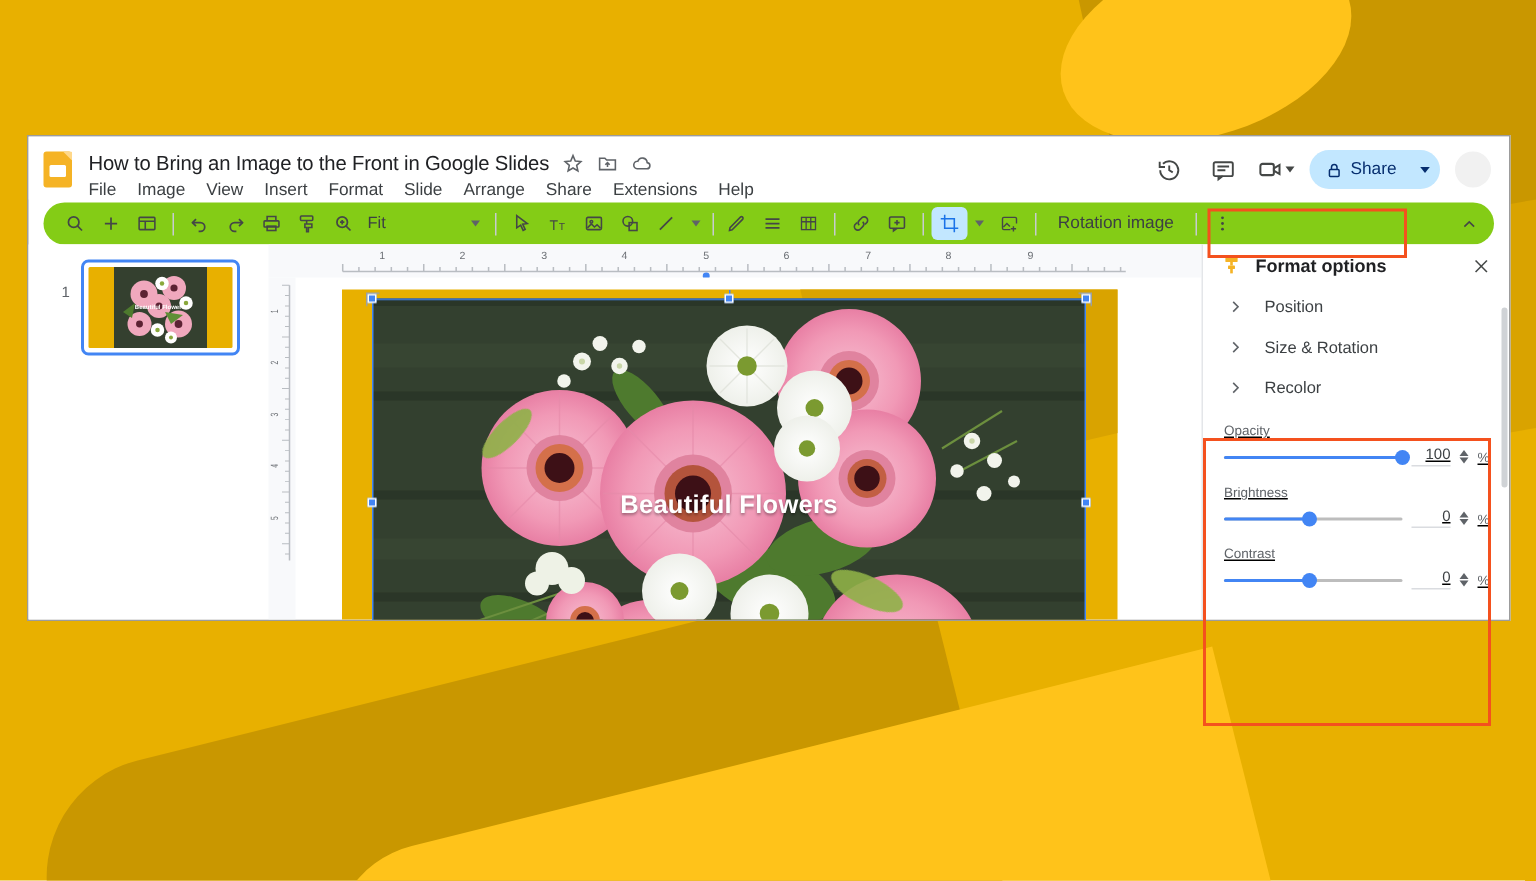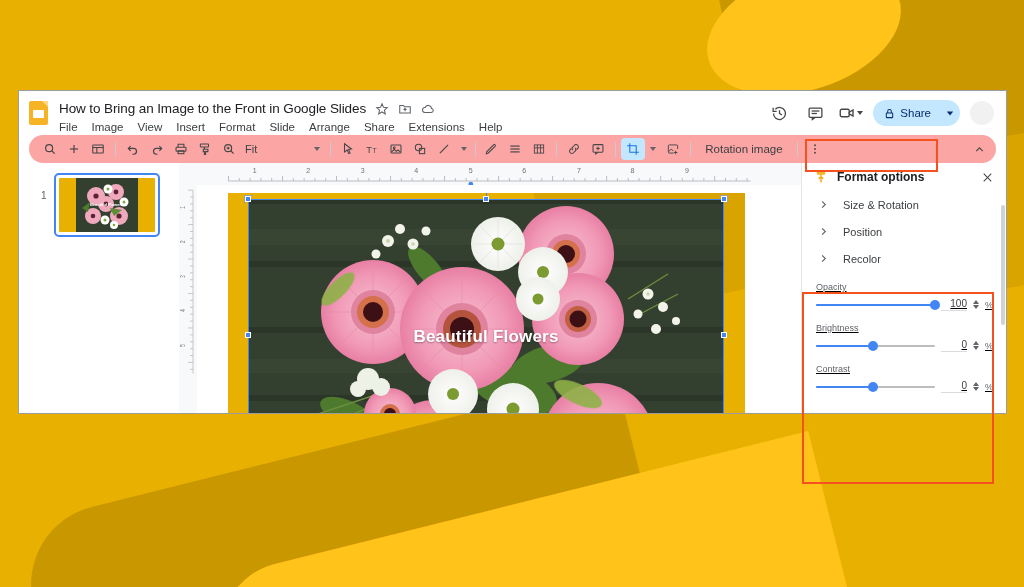--- a/index.html
+++ b/index.html
@@ -82,21 +82,21 @@
   .share-btn {
     height:26px; background:#C2E7FF; border-radius:14px; display:flex; align-items:center; overflow:hidden;
   }
   .share-main { display:flex;align-items:center;gap:5px;padding:0 9px 0 11px; }
   .share-lbl { font-size:11.5px;color:#062E6F; }
   .share-split { width:20px;height:100%;display:flex;align-items:center;justify-content:center; }
   .avatar { width:24px;height:24px;border-radius:50%;background:#f1f1f1; }
 
   
   .toolbar {
-    height:28px; margin:2px 10px 0 10px; background:#fca5a5; border-radius:14px;
+    height:28px; margin:2px 10px 0 10px; background:#84cc16; border-radius:14px;
     display:flex; align-items:center; padding:0 9px; gap:0px; position:relative;
   }
   .tb { width:24px;height:22px;display:flex;align-items:center;justify-content:center;color:#444746;border-radius:4px;flex:0 0 auto; }
   .tb.active { background:#C2E7FF; color:#1a73e8; }
   .tb-sep { width:1px;height:15px;background:#c7cbd1;margin:0 5px;flex:0 0 auto; }
   .tb-sep2 { width:1px;height:15px;background:#c7cbd1;margin:0 3px;flex:0 0 auto; }
   .tb-fit { font-size:11px;color:#3c4043;padding:0 4px; }
   .tb-caret { width:16px;height:22px;display:flex;align-items:center;justify-content:center; }
   .tb-caret i { width:0;height:0;border-left:3.5px solid transparent;border-right:3.5px solid transparent;border-top:4px solid #5f6368; }
   .tb-replace { font-size:11.5px;color:#3c4043;padding:0 9px;white-space:nowrap; }
@@ -816,27 +816,27 @@
               <line x1="5" y1="5" x2="19" y2="19"></line>
               <line x1="19" y1="5" x2="5" y2="19"></line>
             </svg>
         </span>
       </div>
 
       <div class="fp-row">
         <svg class="chev" viewBox="0 0 24 24" fill="none" stroke="currentColor" stroke-width="2.4">
             <polyline points="9,5 16,12 9,19"></polyline>
           </svg>
-        <span class="fp-row-lbl">Size &amp; Rotation</span>
+        <span class="fp-row-lbl">Position</span>
       </div>
       <div class="fp-row">
         <svg class="chev" viewBox="0 0 24 24" fill="none" stroke="currentColor" stroke-width="2.4">
             <polyline points="9,5 16,12 9,19"></polyline>
           </svg>
-        <span class="fp-row-lbl">Position</span>
+        <span class="fp-row-lbl">Size &amp; Rotation</span>
       </div>
       <div class="fp-row">
         <svg class="chev" viewBox="0 0 24 24" fill="none" stroke="currentColor" stroke-width="2.4">
             <polyline points="9,5 16,12 9,19"></polyline>
           </svg>
         <span class="fp-row-lbl">Recolor</span>
       </div>
 
 
       <div class="adj-body">

